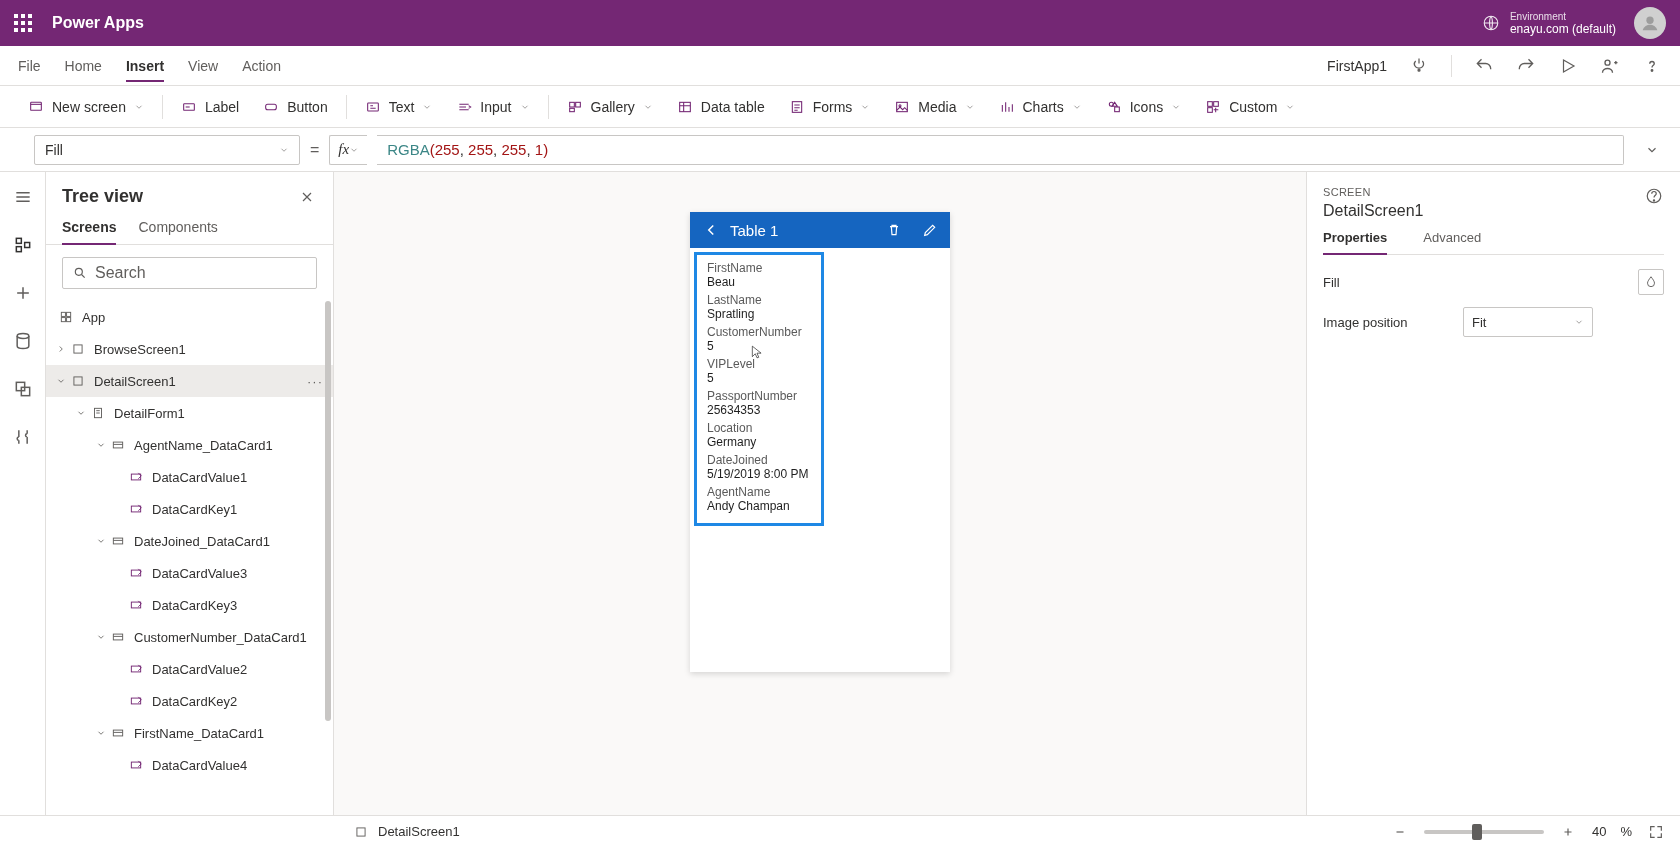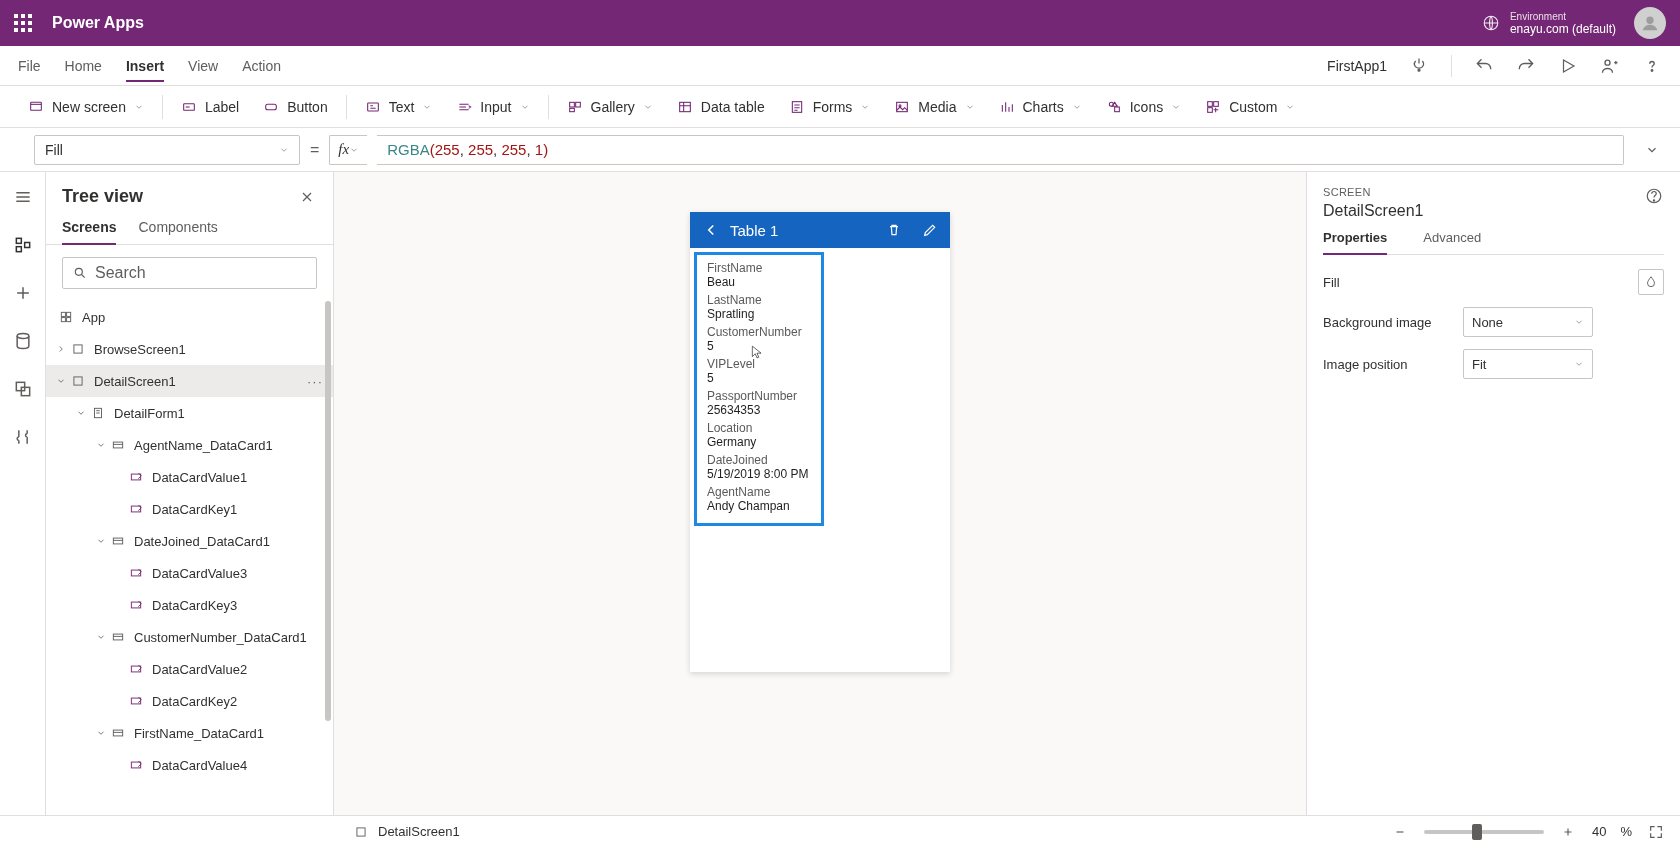--- a/index.html
+++ b/index.html
@@ -636,31 +636,20 @@
     </div>
     <div class="prop-row">
       <div class="prop-label">Fill</div>
       <div class="prop-swatch" style="background:#fff; display:flex; align-items:center; justify-content:center">
         <svg viewBox="0 0 24 24" width="14" height="14" fill="none" stroke="#605e5c" stroke-width="1.6">
             <path d="M12 3c3 4 6 8 6 11a6 6 0 11-12 0c0-3 3-7 6-11z"></path>
           </svg>
       </div>
     </div>
     <div class="prop-row">
-      <div class="prop-label">Background image</div>
-      <div class="prop-control">
-        <div class="prop-select-small">
-          <span>None</span>
-          <svg class="chev" viewBox="0 0 24 24" fill="none" stroke="#605e5c" stroke-width="2">
-              <path d="M6 9l6 6 6-6"></path>
-            </svg>
-        </div>
-      </div>
-    </div>
-    <div class="prop-row">
       <div class="prop-label">Image position</div>
       <div class="prop-control">
         <div class="prop-select-small">
           <span>Fit</span>
           <svg class="chev" viewBox="0 0 24 24" fill="none" stroke="#605e5c" stroke-width="2">
               <path d="M6 9l6 6 6-6"></path>
             </svg>
         </div>
       </div>
     </div>

